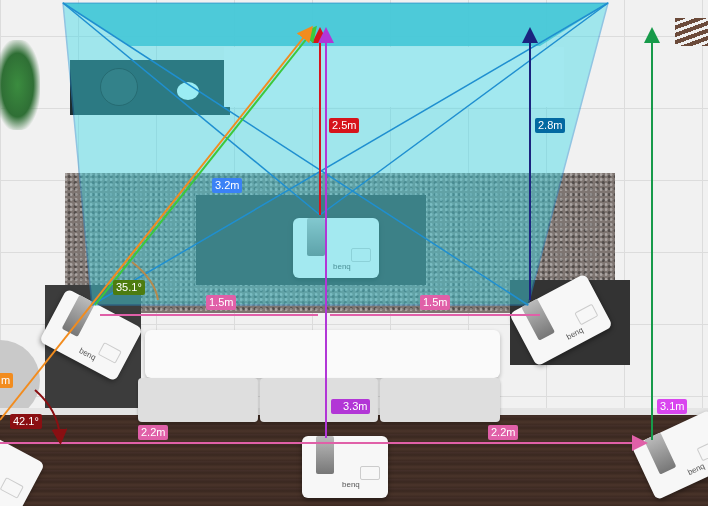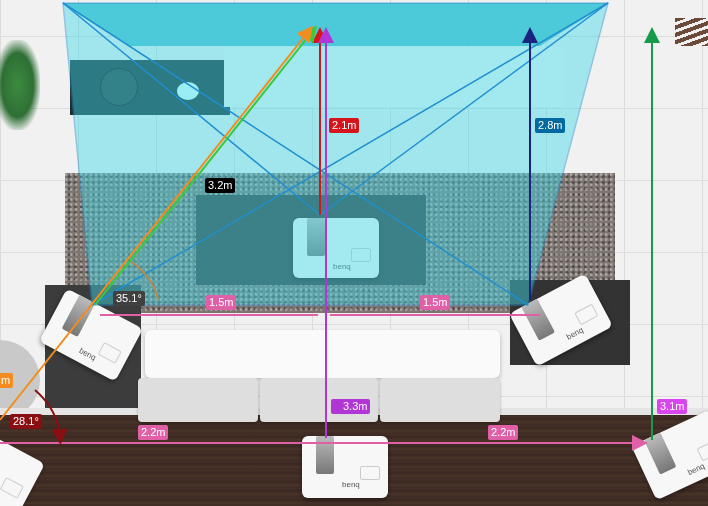--- a/index.html
+++ b/index.html
@@ -137,24 +137,24 @@
   <line x1="0" y1="420" x2="308" y2="32" stroke="#f28c1e" stroke-width="2" marker-end="url(#ar-or)"></line>
 
   <line x1="100" y1="315" x2="318" y2="315" stroke="#e060a8" stroke-width="2"></line>
   <line x1="330" y1="315" x2="540" y2="315" stroke="#e060a8" stroke-width="2"></line>
   <line x1="0" y1="443" x2="640" y2="443" stroke="#e060a8" stroke-width="2" marker-end="url(#ar-mg)"></line>
 
   <path d="M132,262 Q155,280 158,300" fill="none" stroke="#b58a4e" stroke-width="2"></path>
   <path d="M35,390 Q58,410 60,437" fill="none" stroke="#8a0f12" stroke-width="2" marker-end="url(#ar-dr)"></path>
 </svg>
 
-<span class="lbl" style="left:329px;top:118px;background:#d6141b;">2.1m</span>
+<span class="lbl" style="left:329px;top:118px;background:#d6141b;">2.5m</span>
 <span class="lbl" style="left:535px;top:118px;background:#0369a1;">2.8m</span>
-<span class="lbl" style="left:205px;top:178px;background:#000000;">3.2m</span>
-<span class="lbl" style="left:113px;top:291px;background:#404040;">35.1°</span>
+<span class="lbl" style="left:212px;top:178px;background:#3b82f6;">3.2m</span>
+<span class="lbl" style="left:113px;top:280px;background:#4d7c0f;">35.1°</span>
 <span class="lbl" style="left:206px;top:295px;background:#e060a8;">1.5m</span>
 <span class="lbl" style="left:420px;top:295px;background:#e060a8;">1.5m</span>
 <span class="lbl" style="left:331px;top:399px;background:#b236d6;padding-left:12px;">3.3m</span>
 <span class="lbl" style="left:657px;top:399px;background:#d946ef;">3.1m</span>
-<span class="lbl" style="left:10px;top:414px;background:#8a0f12;">28.1°</span>
+<span class="lbl" style="left:10px;top:414px;background:#8a0f12;">42.1°</span>
 <span class="lbl" style="left:138px;top:425px;background:#e060a8;">2.2m</span>
 <span class="lbl" style="left:488px;top:425px;background:#e060a8;">2.2m</span>
 <span class="lbl" style="left:-2px;top:373px;background:#f28c1e;">m</span>
 
 </body></html>

